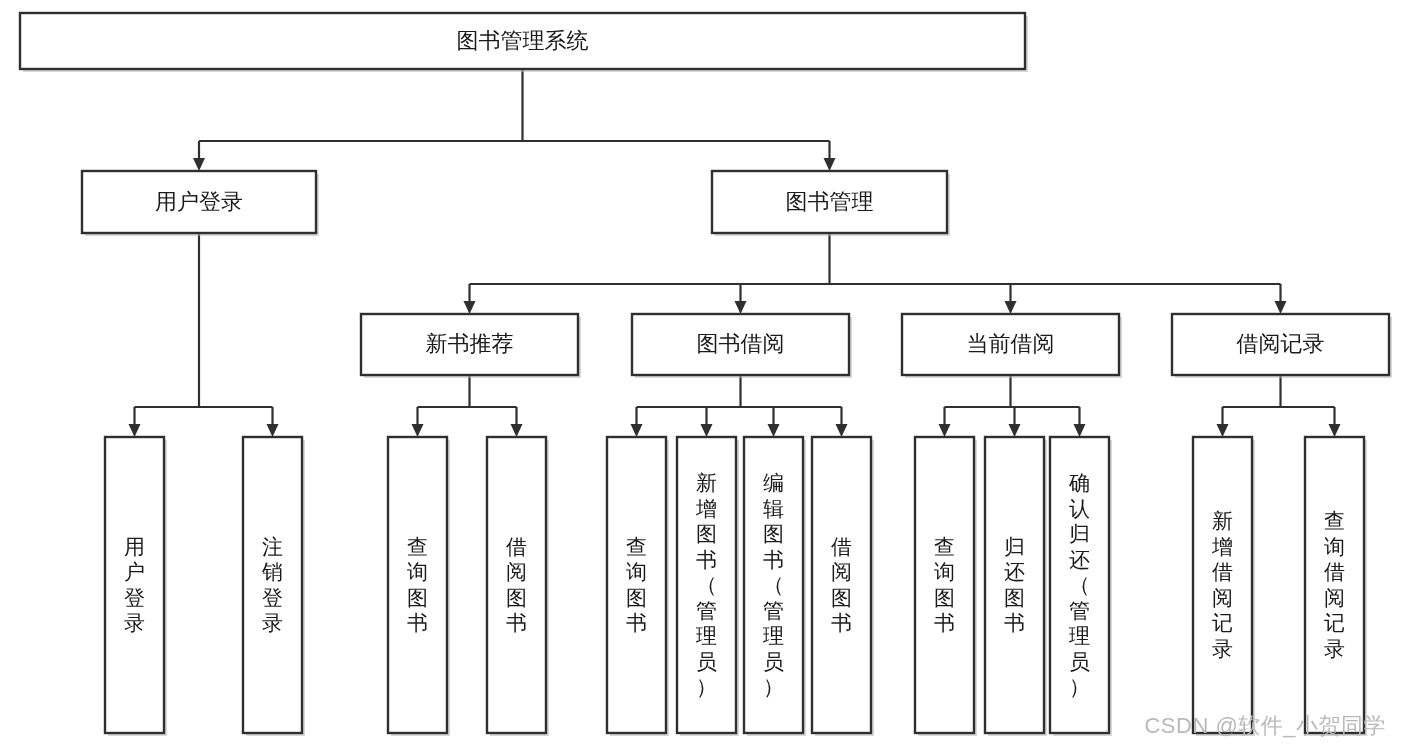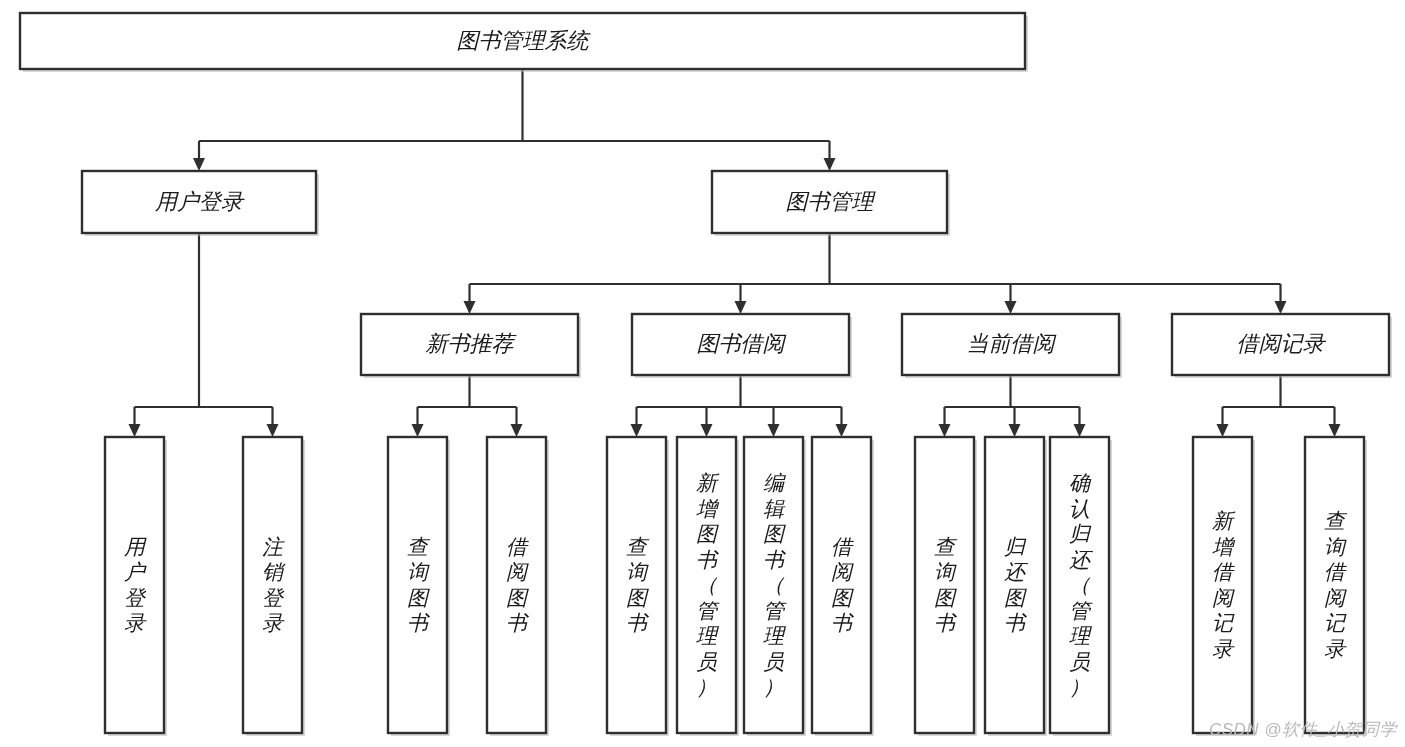--- a/index.html
+++ b/index.html
@@ -9,21 +9,20 @@
   }
   body {
     font-family: "Liberation Sans", "DejaVu Sans", sans-serif;
   }
   #diagram-root {
     position: relative;
     width: 1405px;
     height: 747px;
     background: #ffffff;
     overflow: hidden;
-    font-style: italic;
   }
   svg#flowchart {
     position: absolute;
     left: 0;
     top: 0;
     width: 1405px;
     height: 747px;
     display: block;
   }
   .node-rect {
@@ -52,24 +51,24 @@
     text-anchor: middle;
     dominant-baseline: middle;
   }
   .node-label-v {
     font-family: "Liberation Sans", "DejaVu Sans", sans-serif;
     font-size: 21px;
     fill: #1a1a1a;
   }
   .watermark {
     position: absolute;
-    right: 8px;
+    right: 19px;
     bottom: 6px;
     font-family: "Liberation Sans", "DejaVu Sans", sans-serif;
-    font-size: 17px;
+    font-size: 22px;
     color: #b9b9b9;
     letter-spacing: 0.5px;
     white-space: nowrap;
     user-select: none;
   }
 </style>
 </head>
 <body>
 
 <div id="diagram-root">

